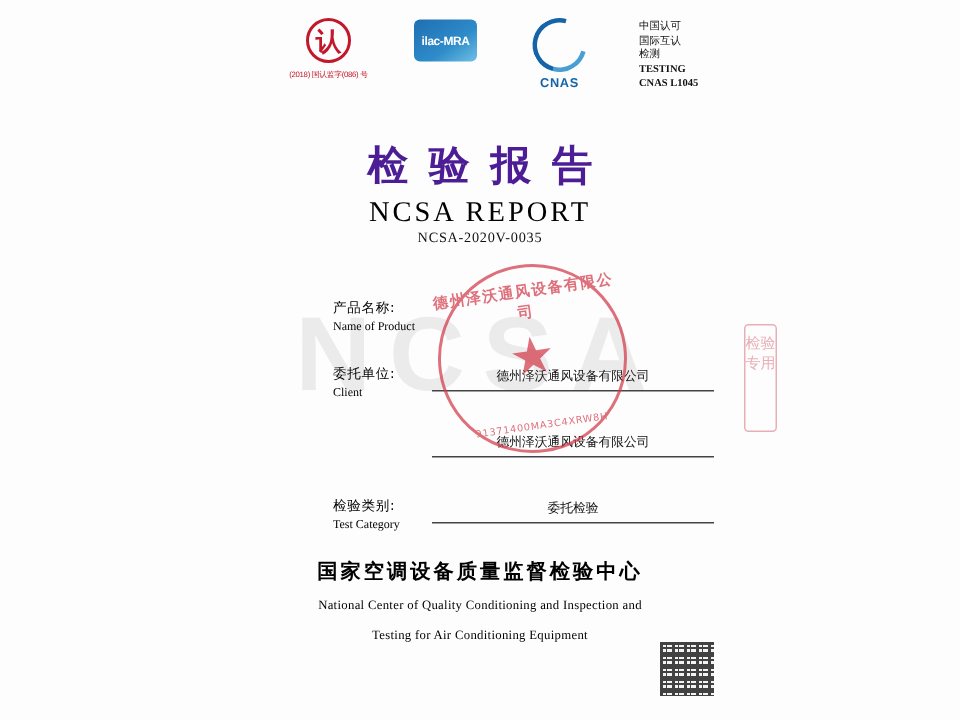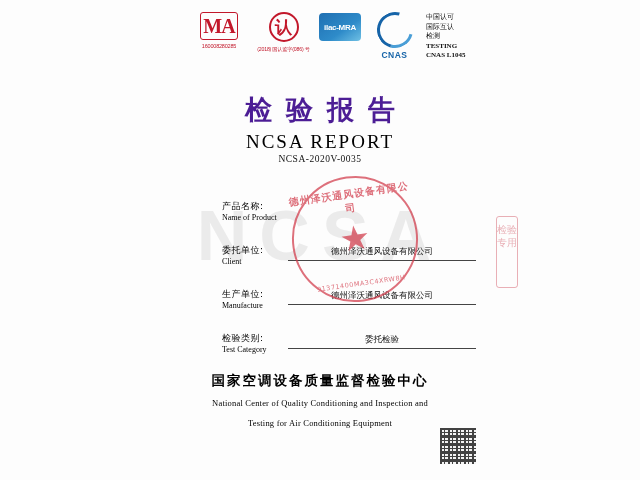--- a/index.html
+++ b/index.html
@@ -353,24 +353,20 @@
     opacity: 0.85;
   }
 </style>
 </head>
 <body>
 
 <div class="page">
 
   <div class="logo-bar">
 
-    <div class="logo-block ma-logo">
-      <div class="ma-mark">MA</div>
-      <div class="ma-code">160008280285</div>
-    </div>
 
     <div class="logo-block cal-logo">
       <div class="cal-circle">
         <span>认</span>
       </div>
       <div class="cal-code">(2018) 国认监字(086) 号</div>
     </div>
 
     <div class="logo-block ilac-logo">
       <div class="ilac-badge">
@@ -409,24 +405,20 @@
 
     <div class="field-row">
       <div class="field-label">
         <div class="label-cn">委托单位:</div>
         <div class="label-en">Client</div>
       </div>
       <div class="field-value">德州泽沃通风设备有限公司</div>
     </div>
 
     <div class="field-row">
-      <div class="field-label">
-        <div class="label-cn">生产单位:</div>
-        <div class="label-en">Manufacture</div>
-      </div>
       <div class="field-value">德州泽沃通风设备有限公司</div>
     </div>
 
     <div class="field-row">
       <div class="field-label">
         <div class="label-cn">检验类别:</div>
         <div class="label-en">Test Category</div>
       </div>
       <div class="field-value">委托检验</div>
     </div>

